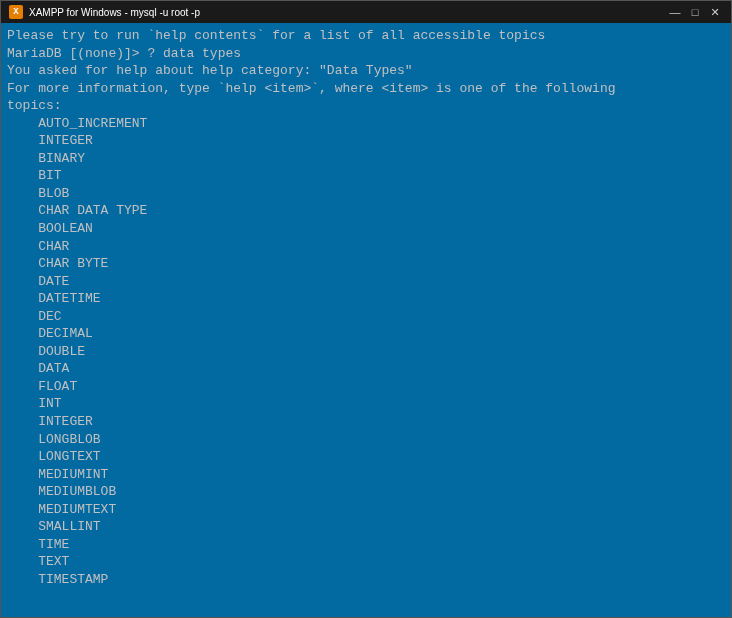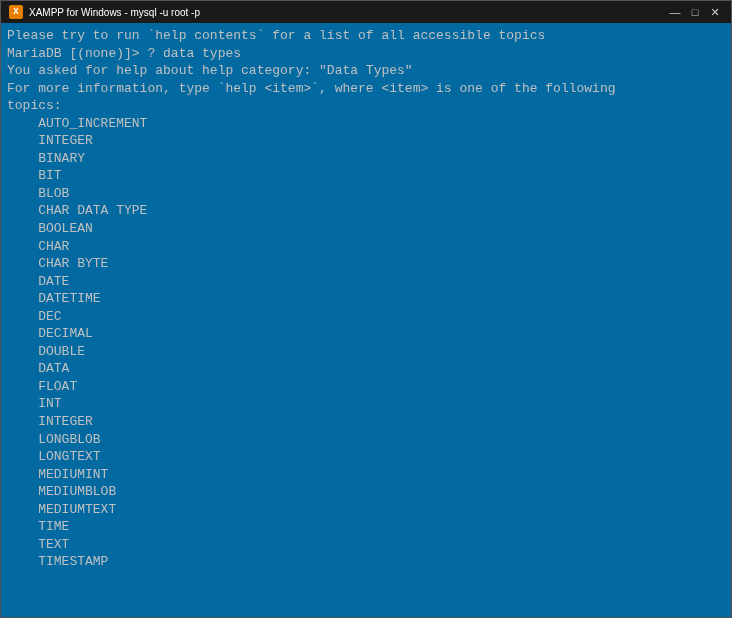--- a/index.html
+++ b/index.html
@@ -136,18 +136,19 @@
       <div class="line">    DOUBLE</div>
       <div class="line">    DATA</div>
       <div class="line">    FLOAT</div>
       <div class="line">    INT</div>
       <div class="line">    INTEGER</div>
       <div class="line">    LONGBLOB</div>
       <div class="line">    LONGTEXT</div>
       <div class="line">    MEDIUMINT</div>
       <div class="line">    MEDIUMBLOB</div>
       <div class="line">    MEDIUMTEXT</div>
+      <div class="line">    SMALLINT</div>
       <div class="line">    TIME</div>
       <div class="line">    TEXT</div>
       <div class="line">    TIMESTAMP</div>
       <div class="line"></div>
     </div>
 </div>
 
 </body></html>

